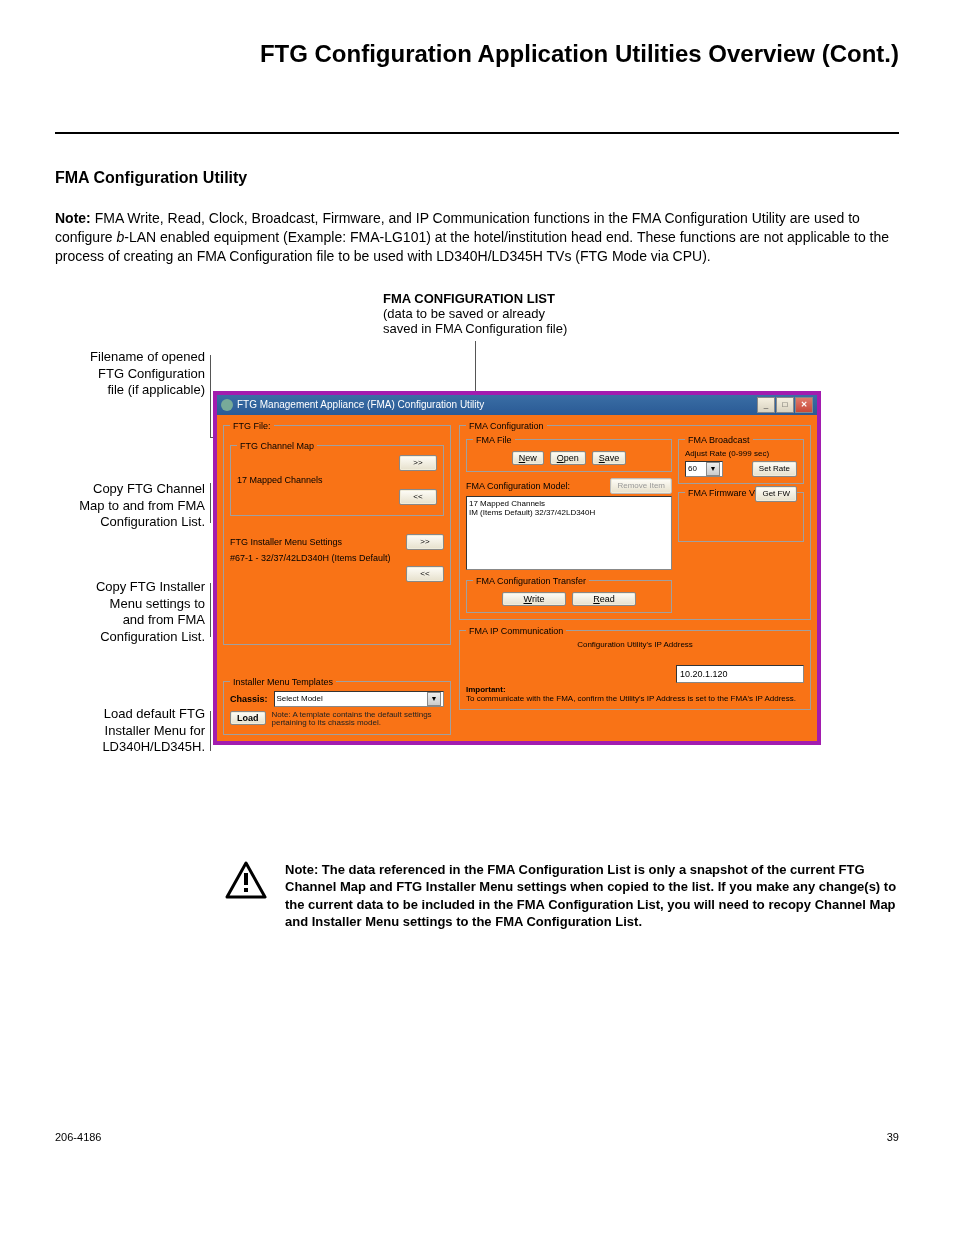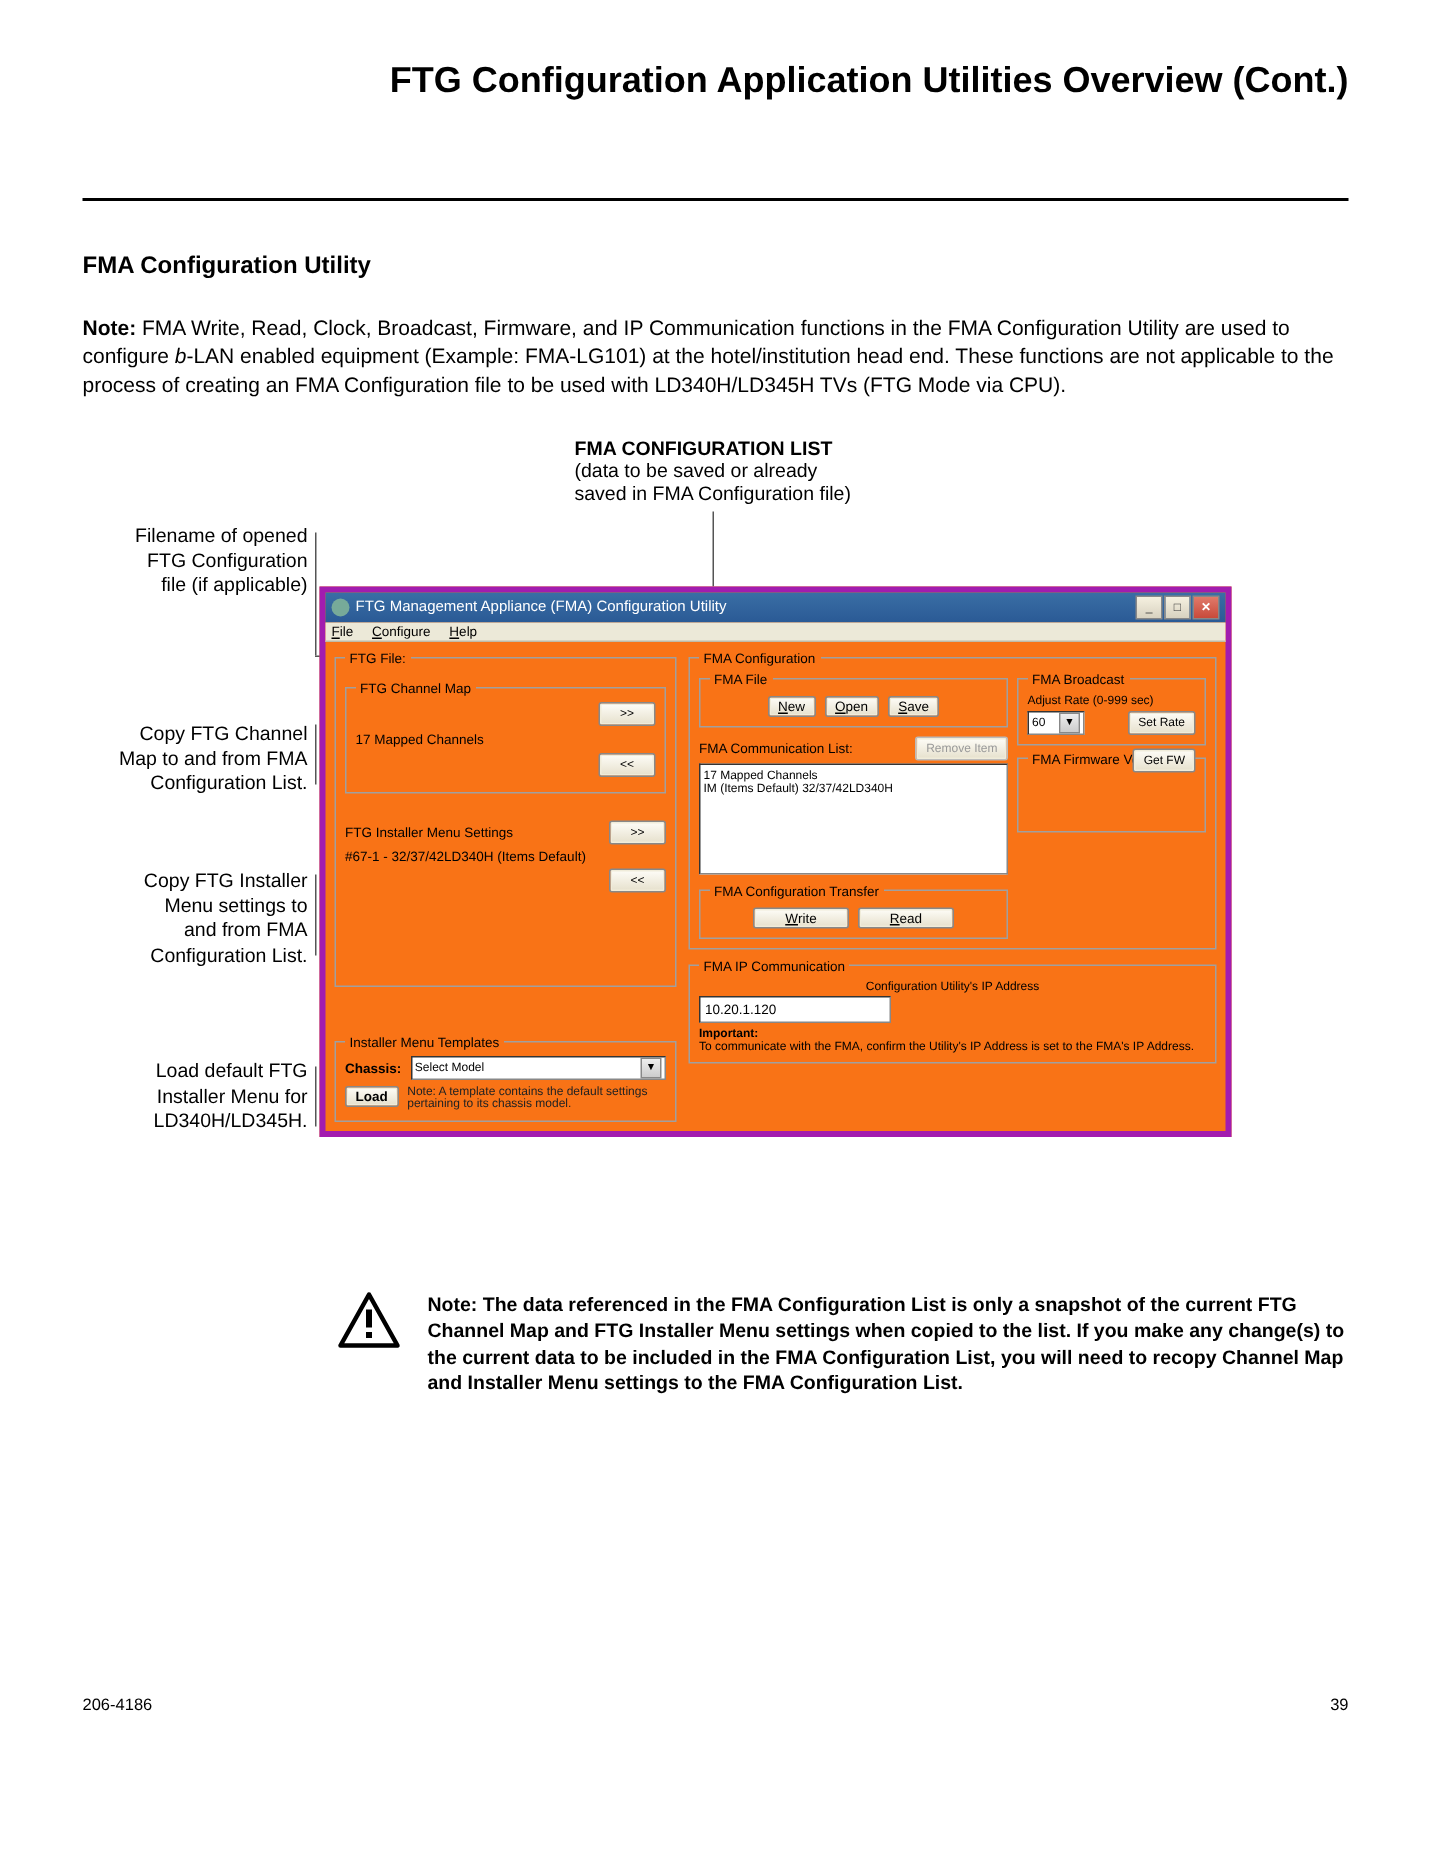--- a/index.html
+++ b/index.html
@@ -286,25 +286,20 @@
       <div class="titlebar">
         <div class="titlebar-left">
           <span class="titlebar-icon"></span>
           <span>FTG Management Appliance (FMA) Configuration Utility</span>
         </div>
         <div class="win-controls">
           <div class="win-btn">_</div>
           <div class="win-btn">□</div>
           <div class="win-btn close">✕</div>
         </div>
-      </div>
-      <div class="menubar">
-        <span><u>F</u>ile</span>
-        <span><u>C</u>onfigure</span>
-        <span><u>H</u>elp</span>
       </div>
       <div class="work-area">
 
         <div class="left-col">
           <fieldset style="height:212px;">
             <legend>FTG File:</legend>
             <fieldset style="margin-top:6px;">
               <legend>FTG Channel Map</legend>
               <div class="row-right">
                   <span class="btn btn-sm">&gt;&gt;</span>
@@ -351,21 +346,21 @@
               <div class="right-split-left">
                 <fieldset>
                   <legend>FMA File</legend>
                   <div class="btn-row">
                     <span class="btn"><u>N</u>ew</span>
                     <span class="btn"><u>O</u>pen</span>
                     <span class="btn"><u>S</u>ave</span>
                   </div>
                 </fieldset>
                 <div style="display:flex; justify-content:space-between; align-items:center; margin-top:6px;">
-                  <span>FMA Communication List:</span>
+                  <span>FMA Configuration Model:</span>
                   <span class="btn btn-sm disabled-btn">Remove Item</span>
                 </div>
                 <div class="listbox">
                   <div>17 Mapped Channels</div>
                   <div>IM (Items Default) 32/37/42LD340H</div>
                 </div>
                 <fieldset style="margin-top:6px;">
                   <legend>FMA Configuration Transfer</legend>
                   <div class="btn-row">
                     <span class="btn" style="width:50px;"><u>W</u>rite</span>
@@ -389,21 +384,21 @@
                   <legend>FMA Firmware Version</legend>
                   <span class="btn btn-sm" style="position:absolute; right:6px; bottom:6px;">Get FW</span>
                 </fieldset>
               </div>
             </div>
           </fieldset>
 
           <fieldset>
             <legend>FMA IP Communication</legend>
             <div style="text-align:center; font-size:8px;">Configuration Utility's IP Address</div>
-            <div style="display:flex; justify-content:flex-start; margin-top:2px;">
+            <div style="display:flex; justify-content:flex-end; margin-top:16px;">
               <span class="input" style="width:120px;">10.20.1.120</span>
             </div>
             <div style="margin-top:1px;">
               <strong style="font-size:8px;">Important:</strong>
               <div style="font-size:8px;">To communicate with the FMA, confirm the Utility's IP Address is set to the FMA's IP Address.</div>
             </div>
           </fieldset>
         </div>
       </div>
     </div>

